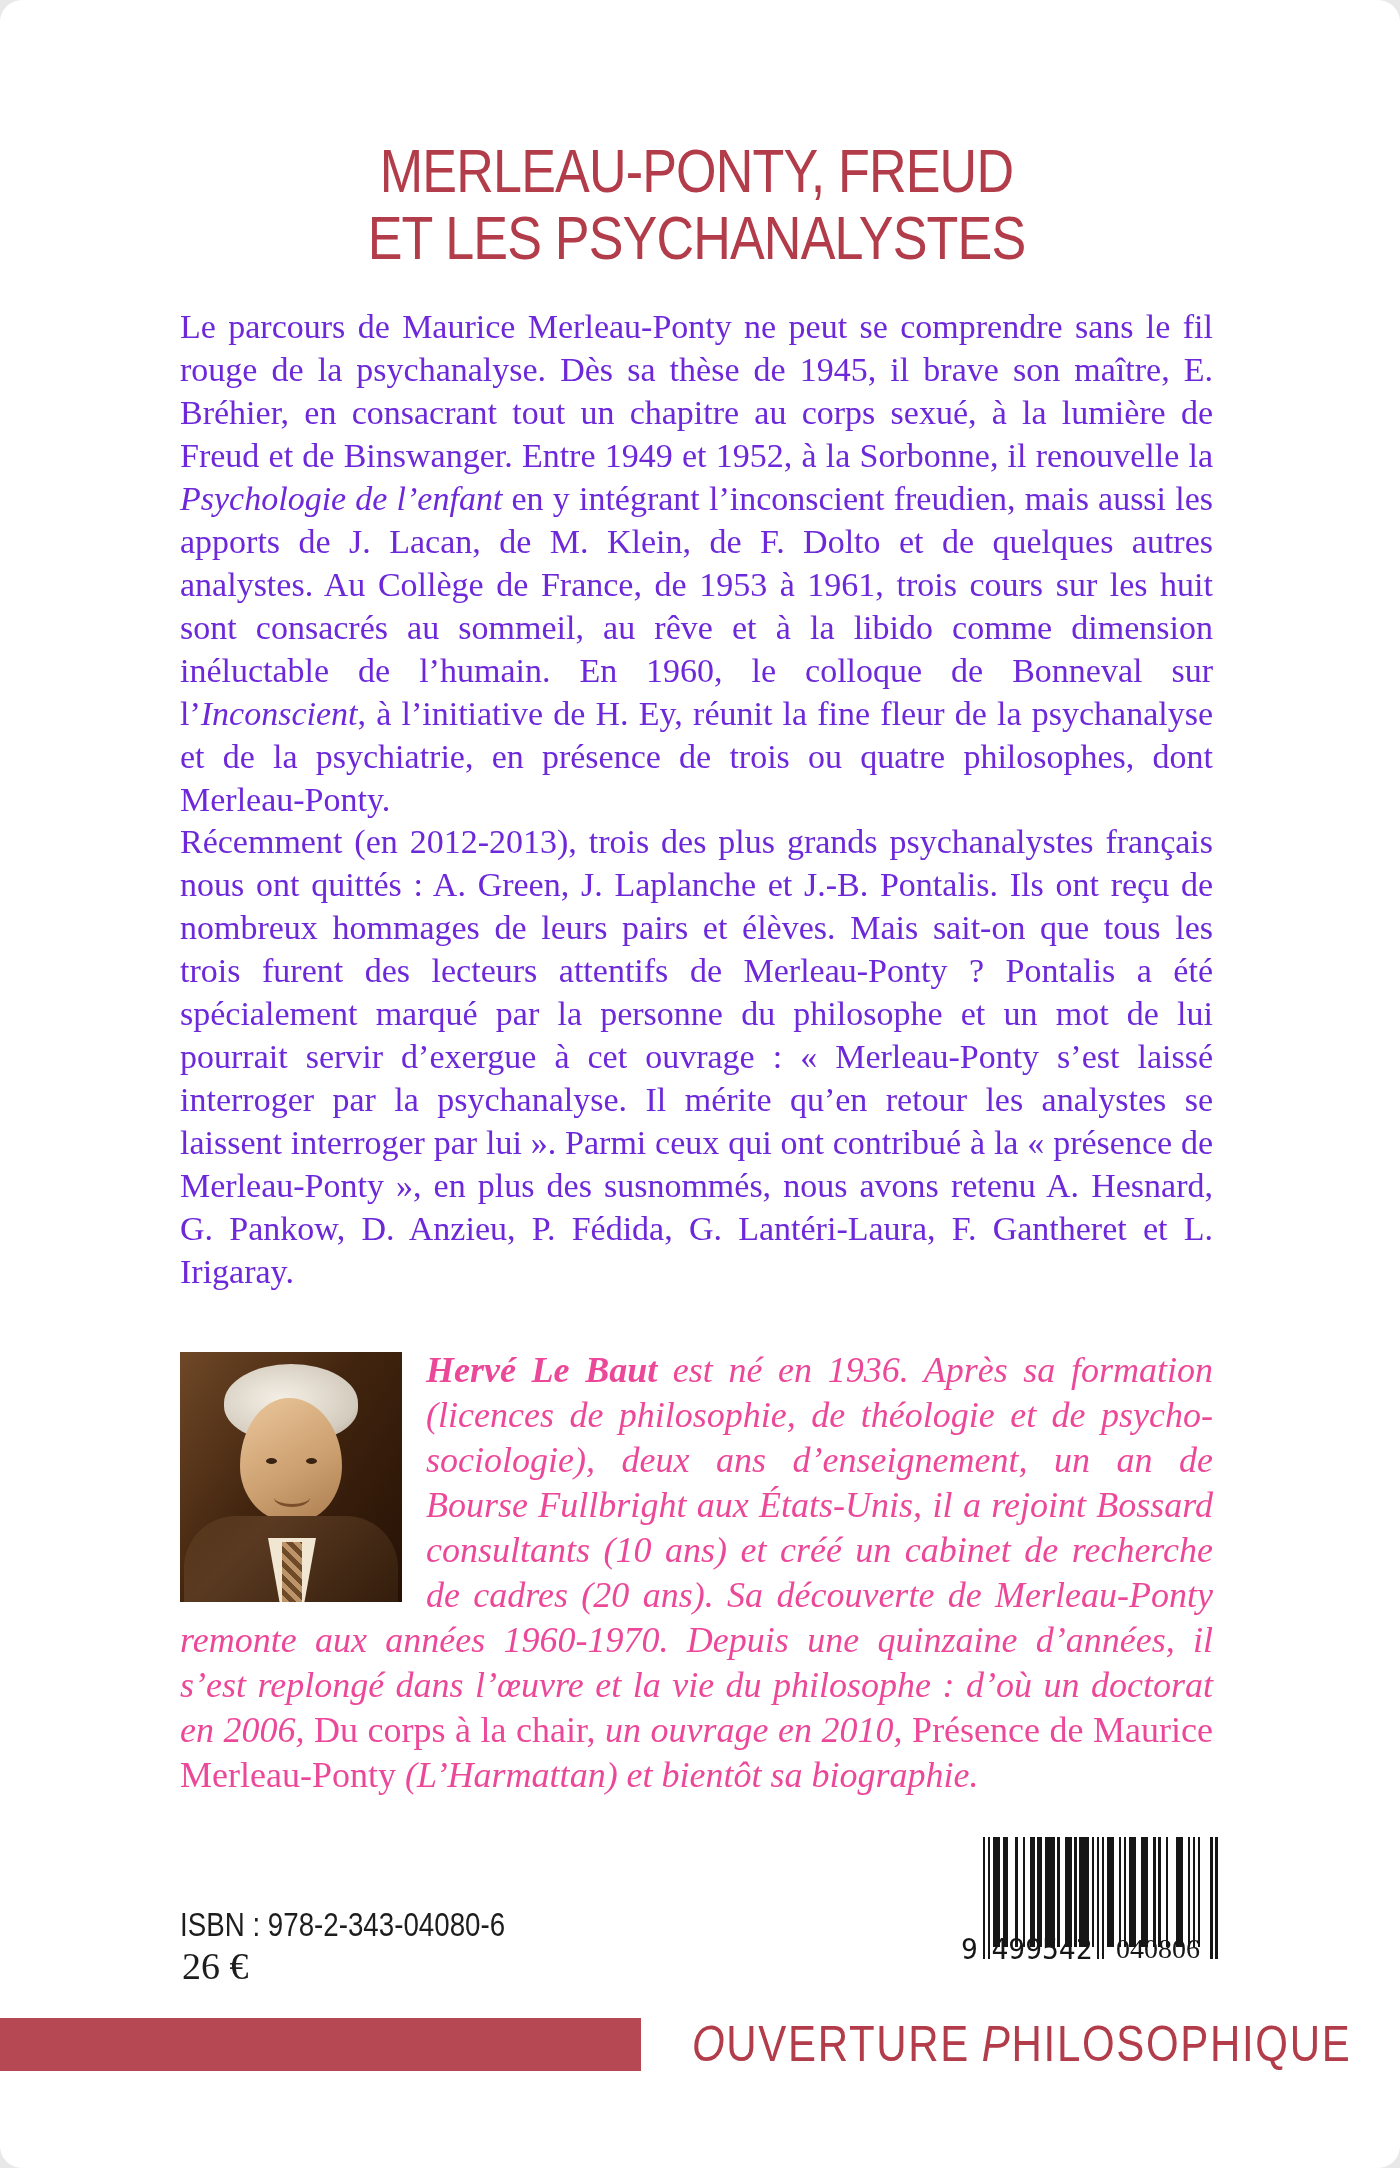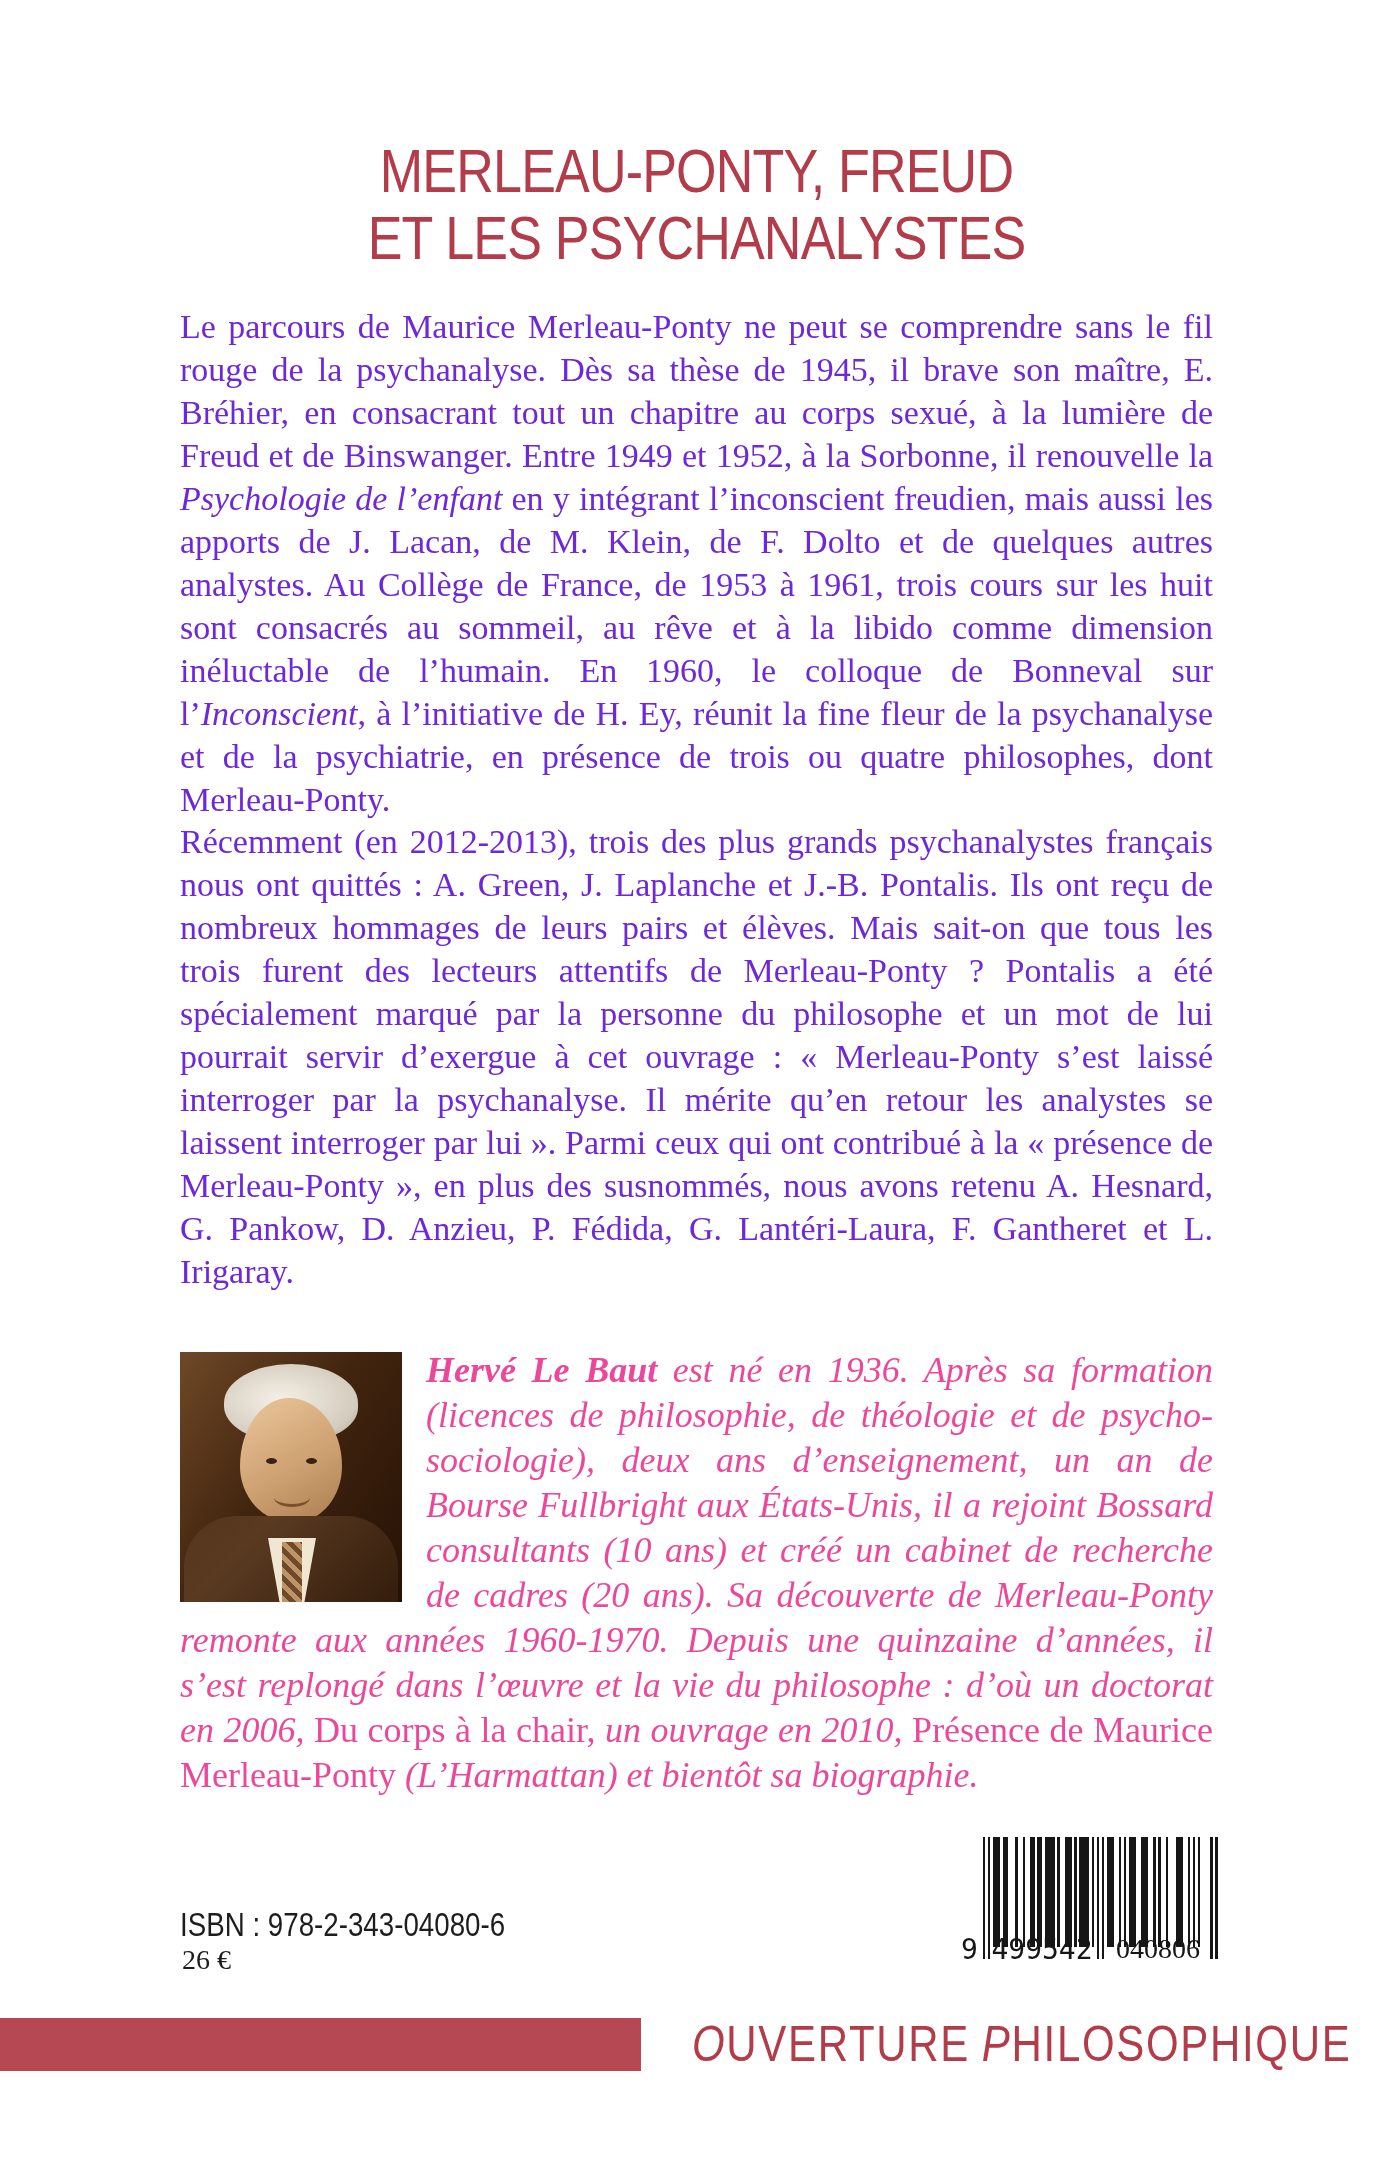--- a/index.html
+++ b/index.html
@@ -2,20 +2,21 @@
 <html><head>
 <meta charset="utf-8">
 <style>
   html,body{margin:0;padding:0;background:#e8e8e8;}
   .page{
     position:relative;
     width:1400px;height:2168px;
     background:#ffffff;
     overflow:hidden;
     font-family:"Liberation Serif",serif;
+    border-radius:22px;
   }
 
   
   .title{
     position:absolute;top:95px;left:180px;width:1033px;
     text-align:center;
     font-family:"Liberation Sans",sans-serif;
     font-size:62px;line-height:67px;font-weight:400;
     letter-spacing:-1px;
     color:#b23c49;
@@ -88,21 +89,21 @@
   
   .isbn{
     position:absolute;left:180px;top:1906px;
     font-family:"Liberation Sans",sans-serif;
     font-size:33px;color:#1d1d1d;
     transform:scaleX(0.84);transform-origin:0 0;
     white-space:nowrap;
   }
   .price{
     position:absolute;left:182px;top:1944px;
-    font-size:28px;color:#1d1d1d;
+    font-size:38px;color:#1d1d1d;
   }
 
   
   .barcode{position:absolute;left:983px;top:1837px;width:240px;height:138px;}
   .barcode-bars{position:absolute;top:0;left:0;width:235px;height:122px;}
   .barcode-digits{
     position:absolute;
     font-family:"DejaVu Sans Mono",monospace;
     font-size:28px;color:#161616;letter-spacing:1px;
     top:96px;white-space:nowrap;

